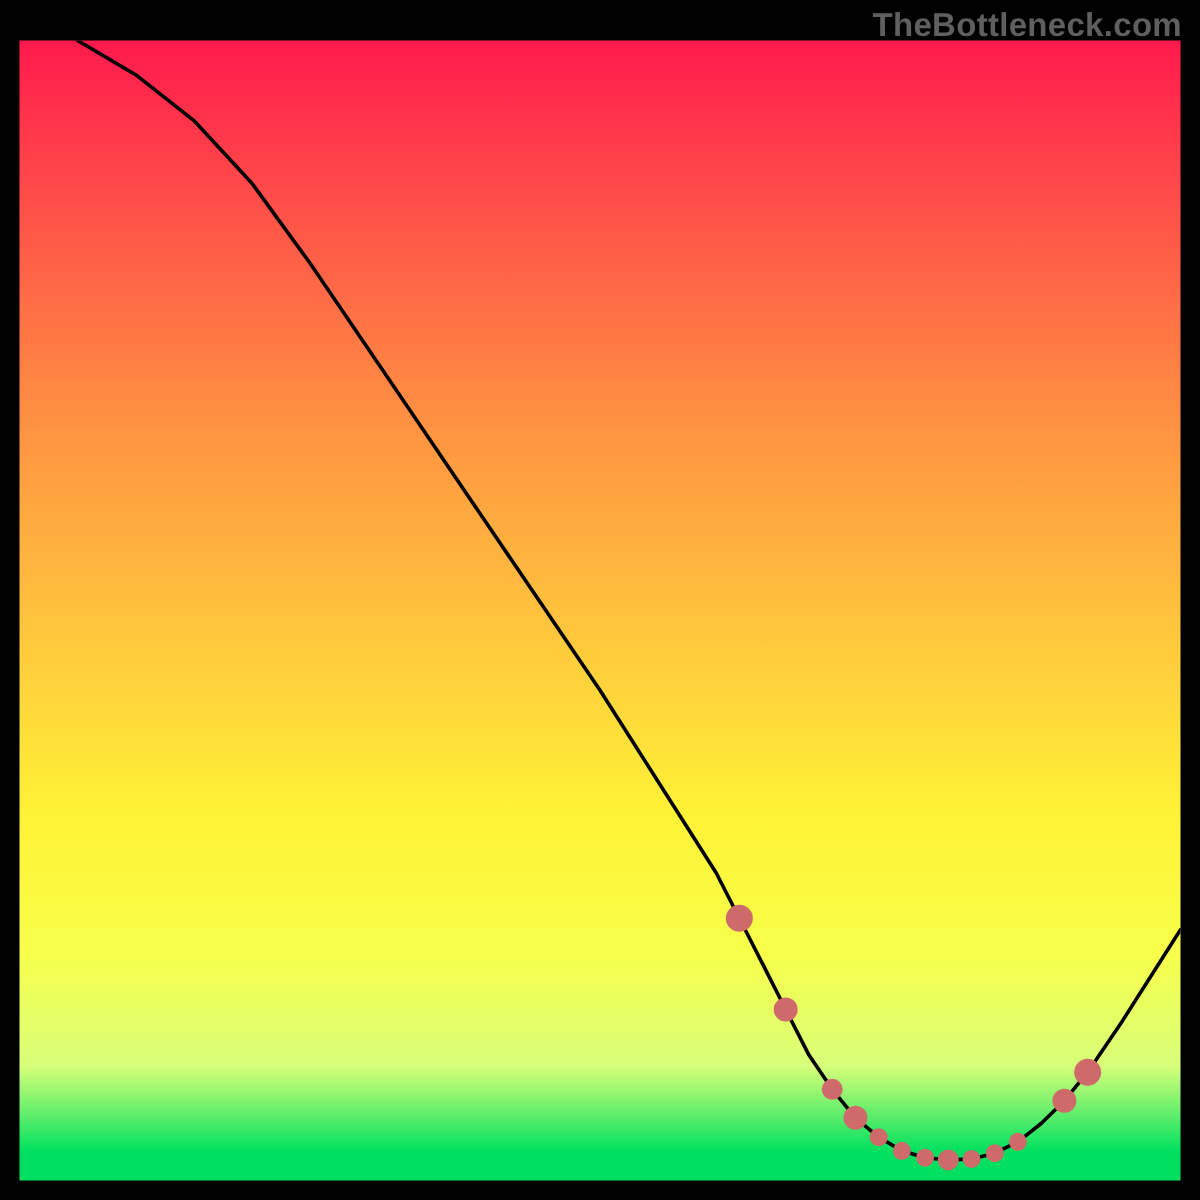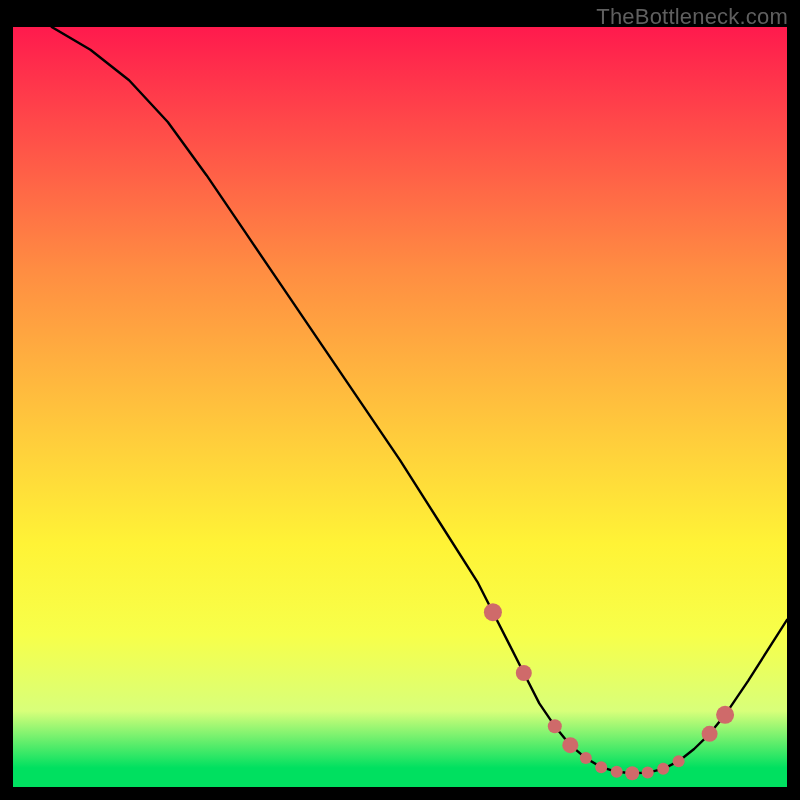--- a/index.html
+++ b/index.html
@@ -43,21 +43,21 @@
     width: 100%;
     height: 100%;
   }
   .watermark {
     position: absolute;
     top: 4px;
     right: 12px;
     color: #5f5f5f;
     font-size: 22px;
     letter-spacing: 0.2px;
-    font-weight: 400;
+    font-weight: 700;
   }
 </style>
 </head>
 <body>
 
 <div class="watermark">TheBottleneck.com</div>
 
 <div class="frame">
   <div class="gradient"></div>
   <svg class="plot" viewBox="0 0 774 760" preserveAspectRatio="none">

